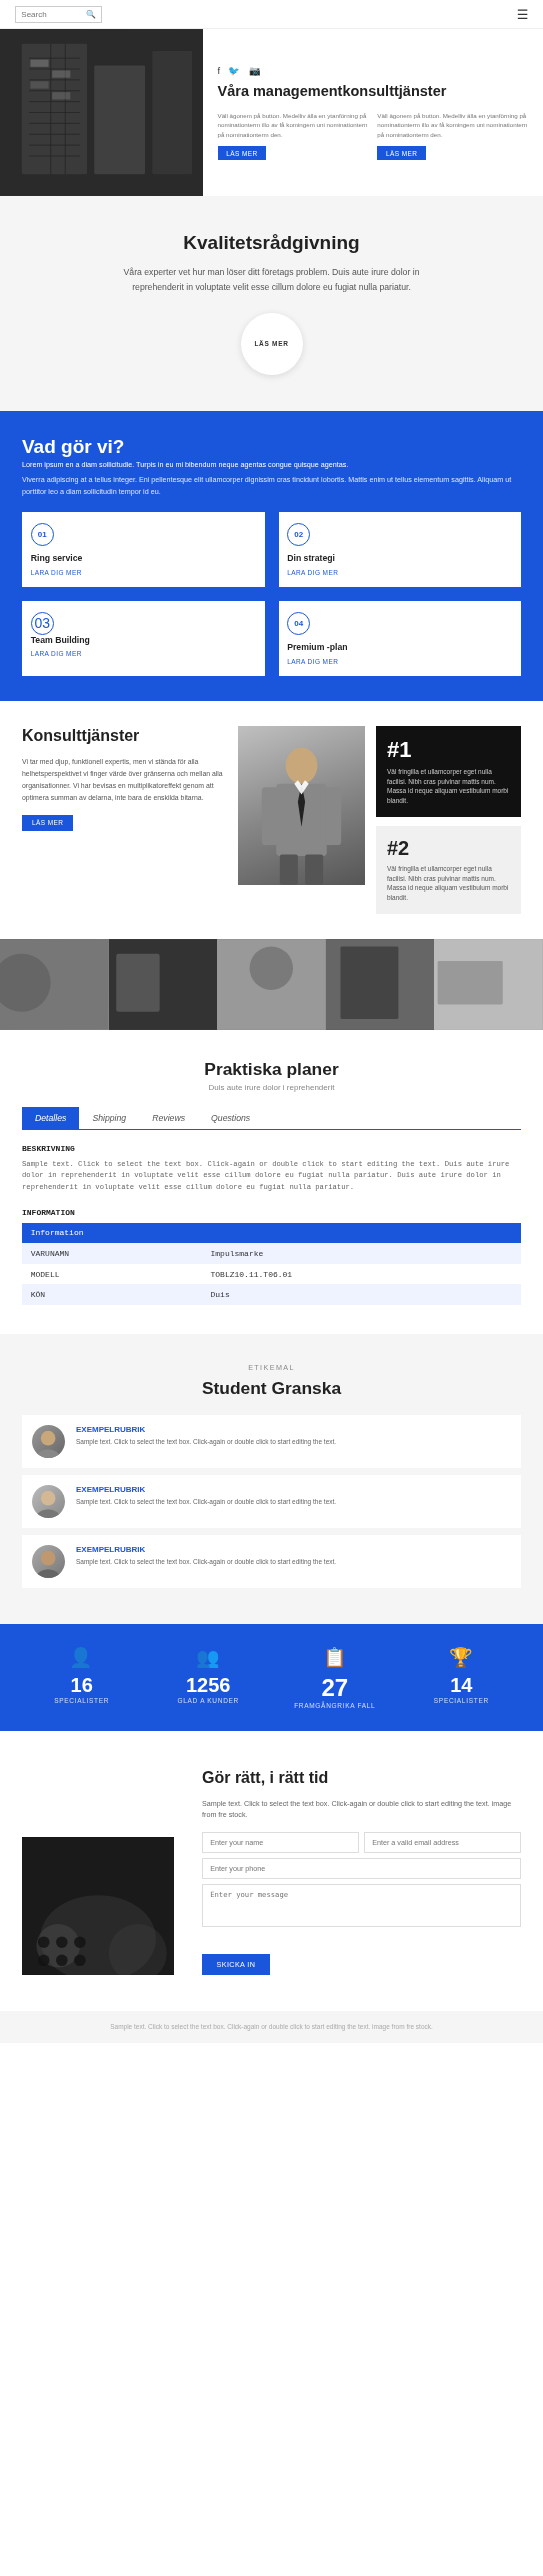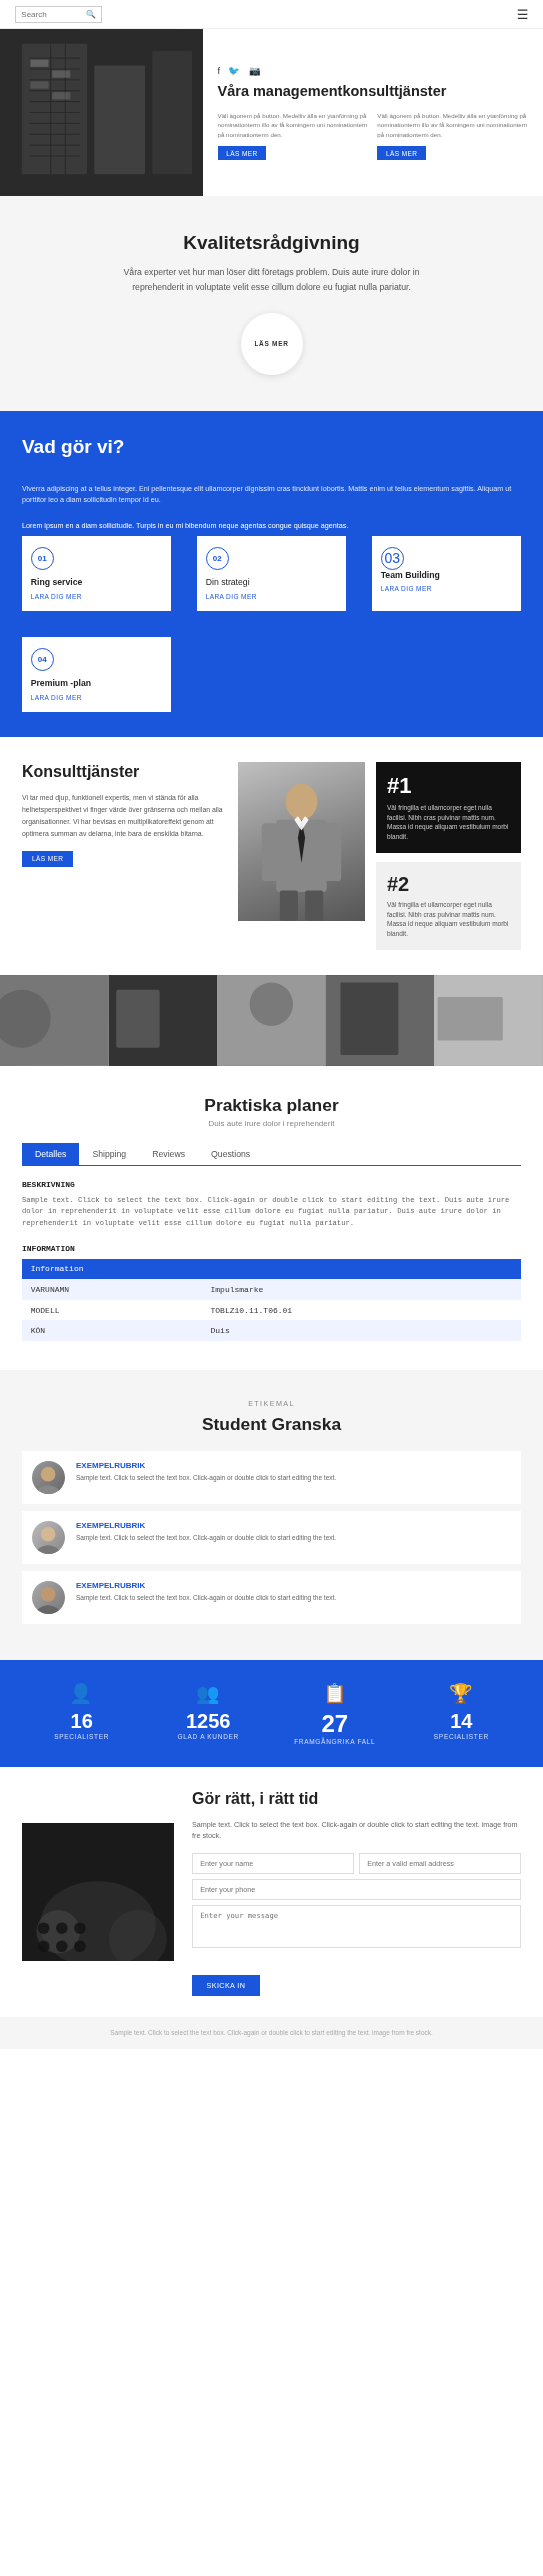--- a/index.html
+++ b/index.html
@@ -63,34 +63,34 @@
   </div>
 </section>
 
 <section style="background:#f5f5f5;padding:36px 72px;text-align:center;">
   <h2 style="font-size:19px;font-weight:bold;margin-bottom:11px;color:#222;">Kvalitetsrådgivning</h2>
   <p style="font-size:8.7px;color:#555;line-height:1.7;margin-bottom:18px;max-width:326px;margin-left:auto;margin-right:auto;">Våra experter vet hur man löser ditt företags problem. Duis aute irure dolor in reprehenderit in voluptate velit esse cillum dolore eu fugiat nulla pariatur.</p>
   <button style="display:inline-block;background:#fff;border-radius:50%;width:62px;height:62px;border:none;box-shadow:0 1.4px 7.2px rgba(0,0,0,0.12);font-size:6.5px;font-weight:bold;letter-spacing:0.7px;cursor:pointer;color:#333;">LÄS MER</button>
 </section>
 
 <section style="background:#1a56db;color:#fff;padding:25px 22px;">
-  <h2 style="font-size:19px;font-weight:bold;margin-bottom:25px;">Vad gör vi?</h2>
+  <h2 style="font-size:19px;font-weight:bold;margin-bottom:1px;">Vad gör vi?</h2>
+  <p style="font-size:7.2px;line-height:1.6;margin-bottom:3.6px;">Lorem ipsum en a diam sollicitudie. Turpis in eu mi bibendum neque agentas congue quisque agentas.</p>
   <p style="font-size:7.2px;color:rgba(255,255,255,0.85);line-height:1.6;margin-bottom:14.5px;">Viverra adipiscing at a tellus integer. Eni pellentesque elit ullamcorper dignissim cras tincidunt lobortis. Mattis enim ut tellus elementum sagittis. Aliquam ut porttitor leo a diam sollicitudin tempor id eu.</p>
-  <p style="font-size:7.2px;line-height:1.6;margin-bottom:3.6px;">Lorem ipsum en a diam sollicitudie. Turpis in eu mi bibendum neque agentas congue quisque agentas.</p>
-  <div style="display:grid;grid-template-columns:repeat(3,1fr);gap:26px;">
+  <div style="display:grid;grid-template-columns:repeat(2,1fr);gap:14px;">
 
     <div style="background:#fff;color:#222;padding:11px 8.7px;">
       <div style="width:23px;height:23px;border-radius:50%;border:1.4px solid #1a56db;display:flex;align-items:center;justify-content:center;font-size:8px;font-weight:bold;color:#1a56db;margin-bottom:7.2px;">01</div>
       <h4 style="font-size:8.7px;font-weight:bold;margin-bottom:4.3px;">Ring service</h4>
       <a style="font-size:6.5px;color:#1a56db;text-transform:uppercase;letter-spacing:0.4px;cursor:pointer;display:block;margin-top:5.8px;text-decoration:none;">LARA DIG MER</a>
     </div>
 
     <div style="background:#fff;color:#222;padding:11px 8.7px;">
       <div style="width:23px;height:23px;border-radius:50%;border:1.4px solid #1a56db;display:flex;align-items:center;justify-content:center;font-size:8px;font-weight:bold;color:#1a56db;margin-bottom:7.2px;">02</div>
-      <h4 style="font-size:8.7px;font-weight:normal;margin-bottom:4.3px;">Din strategi</h4>
+      <h4 style="font-size:8.7px;font-weight:bold;margin-bottom:4.3px;">Din strategi</h4>
       <a style="font-size:6.5px;color:#1a56db;text-transform:uppercase;letter-spacing:0.4px;cursor:pointer;display:block;margin-top:5.8px;text-decoration:none;">LARA DIG MER</a>
     </div>
 
     <div style="background:#fff;color:#222;padding:11px 8.7px;">
       <div style="width:23px;height:23px;border-radius:50%;border:1.4px solid #1a56db;display:flex;align-items:center;justify-content:center;font-size:14px;font-weight:normal;color:#1a56db;margin-bottom:0;">03</div>
       <h4 style="font-size:8.7px;font-weight:bold;margin-bottom:4.3px;">Team Building</h4>
       <a style="font-size:6.5px;color:#1a56db;text-transform:uppercase;letter-spacing:0.4px;cursor:pointer;display:block;margin-top:5.8px;text-decoration:none;">LARA DIG MER</a>
     </div>
 
     <div style="background:#fff;color:#222;padding:11px 8.7px;">
@@ -165,21 +165,21 @@
     <svg width="100%" height="100%" viewBox="0 0 150 125">
         <rect width="100%" height="100%" fill="#bbb"></rect>
         <rect x="5" y="30" width="90" height="60" fill="#999" rx="2"></rect>
       </svg>
   </div>
 </div>
 
 <section style="padding:29px 22px;text-align:center;">
   <h2 style="font-size:17.4px;font-weight:bold;margin-bottom:3.6px;color:#222;">Praktiska planer</h2>
   <p style="font-size:8px;color:#888;margin-bottom:14.5px;">Duis aute irure dolor i reprehenderit</p>
-  <div style="display:flex;border-bottom:1.4px solid #1a56db;margin-bottom:14.5px;text-align:left;">
+  <div style="display:flex;border-bottom:1.4px solid #1a56db;margin-bottom:14.5px;text-align:left;font-style:italic;">
     <div style="padding:5.8px 13px;font-size:8.7px;cursor:pointer;background:#1a56db;color:#fff;">Detalles</div>
     <div style="padding:5.8px 13px;font-size:8.7px;cursor:pointer;color:#555;">Shipping</div>
     <div style="padding:5.8px 13px;font-size:8.7px;cursor:pointer;color:#555;">Reviews</div>
     <div style="padding:5.8px 13px;font-size:8.7px;cursor:pointer;color:#555;">Questions</div>
   </div>
   <div style="text-align:left;font-family:Liberation Mono, monospace;">
     <p style="font-size:8px;font-weight:bold;margin-bottom:5.8px;color:#222;">BESKRIVNING</p>
     <p style="font-size:7.2px;color:#666;line-height:1.6;margin-bottom:14.5px;">Sample text. Click to select the text box. Click-again or double click to start editing the text. Duis aute irure dolor in reprehenderit in voluptate velit esse cillum dolore eu fugiat nulla pariatur. Duis aute irure dolor in reprehenderit in voluptate velit esse cillum dolore eu fugiat nulla pariatur.</p>
     <p style="font-size:8px;font-weight:bold;margin-bottom:5.8px;color:#222;">INFORMATION</p>
     <table style="width:100%;border-collapse:collapse;font-size:8px;">
@@ -266,21 +266,21 @@
     <div style="font-size:24px;font-weight:bold;">27</div>
     <div style="font-size:6.5px;text-transform:uppercase;letter-spacing:0.7px;color:rgba(255,255,255,0.8);">FRAMGÅNGRIKA FALL</div>
   </div>
   <div>
     <div style="font-size:19px;margin-bottom:4.3px;">🏆</div>
     <div style="font-size:20px;font-weight:bold;">14</div>
     <div style="font-size:6.5px;text-transform:uppercase;letter-spacing:0.7px;color:rgba(255,255,255,0.8);">SPECIALISTER</div>
   </div>
 </section>
 
-<section style="padding:21px 22px;display:flex;gap:18px;align-items:center;">
+<section style="padding:36px 22px;display:flex;gap:28px;align-items:flex-end;">
   <div style="width:152px;height:138px;background:#111;overflow:hidden;flex-shrink:0;position:relative;">
     <svg width="152" height="138" viewBox="0 0 210 190">
       <rect width="210" height="190" fill="#1a1a1a"></rect>
       <ellipse cx="105" cy="140" rx="80" ry="60" fill="#333" opacity="0.6"></ellipse>
       <circle cx="50" cy="150" r="30" fill="#555" opacity="0.4"></circle>
       <circle cx="160" cy="160" r="40" fill="#444" opacity="0.3"></circle>
 
       <circle cx="30" cy="170" r="8" fill="#111" opacity="0.8"></circle>
       <circle cx="55" cy="170" r="8" fill="#111" opacity="0.8"></circle>
       <circle cx="80" cy="170" r="8" fill="#111" opacity="0.8"></circle>

